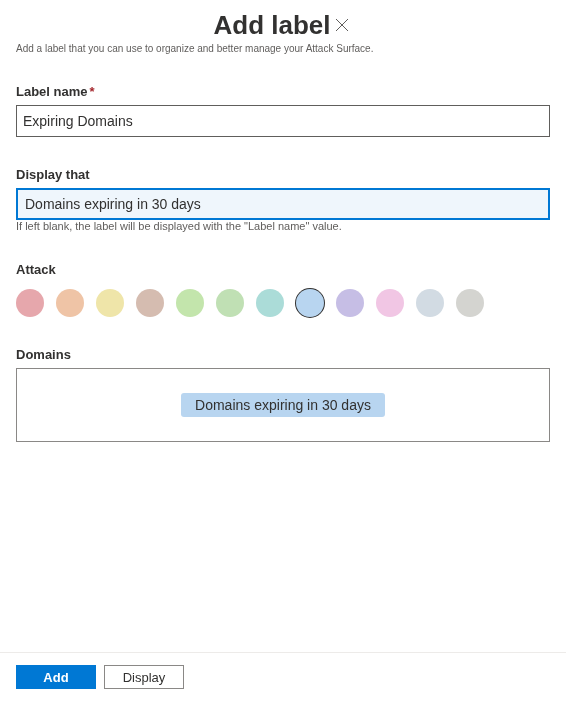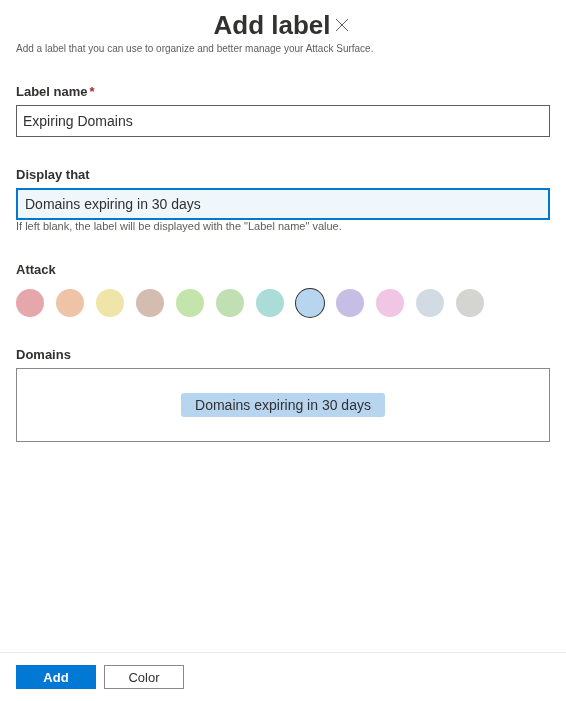--- a/index.html
+++ b/index.html
@@ -198,14 +198,14 @@
   <div class="field-group">
     <label class="field-label">Domains</label>
     <div class="preview-box">
       <span class="preview-chip" id="preview-chip" style="background: rgb(184, 213, 240);">Domains expiring in 30 days</span>
     </div>
   </div>
 </div>
 
 <div class="footer">
   <button class="btn btn-primary">Add</button>
-  <button class="btn btn-secondary">Color</button>
+  <button class="btn btn-secondary">Display</button>
 </div>
 
 </body></html>

